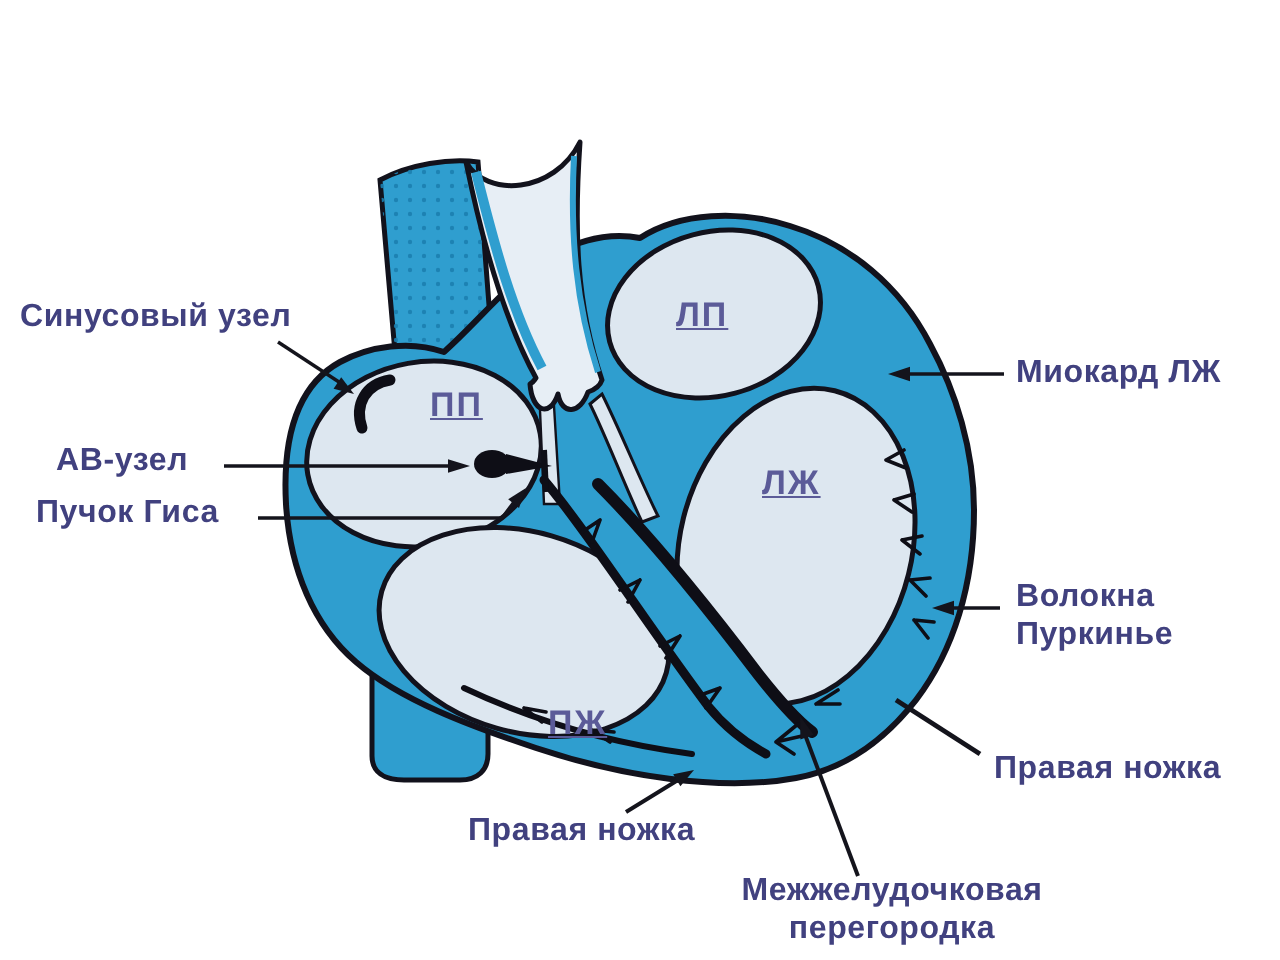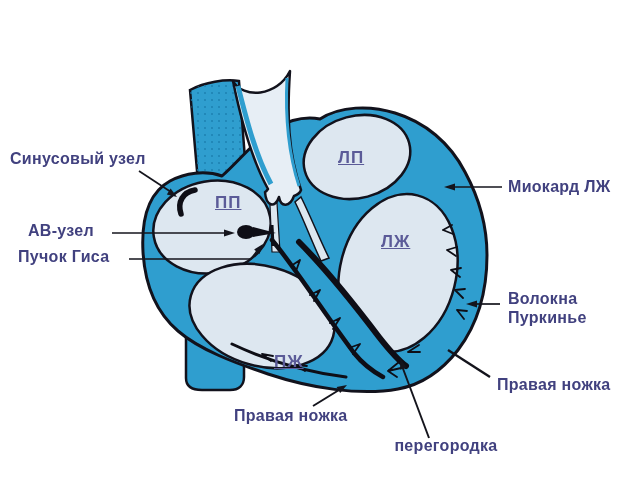--- a/index.html
+++ b/index.html
@@ -180,20 +180,21 @@
 
   <div class="label" style="left:508px;top:289px;">
     <div>Волокна</div>
     <div>Пуркинье</div>
   </div>
 
   <div class="label" style="left:497px;top:375px;">Правая ножка</div>
   <div class="label" style="left:234px;top:406px;">Правая ножка</div>
 
   <div class="label center" style="left:351px;top:436px;width:190px;">
+    <div>Межжелудочковая</div>
     <div>перегородка</div>
   </div>
 
   <div class="chamber-label" style="left:338px;top:148px;">ЛП</div>
   <div class="chamber-label" style="left:215px;top:193px;">ПП</div>
   <div class="chamber-label" style="left:381px;top:232px;">ЛЖ</div>
   <div class="chamber-label" style="left:274px;top:310px;margin-top:42px;">ПЖ</div>
 
 </div>
 

